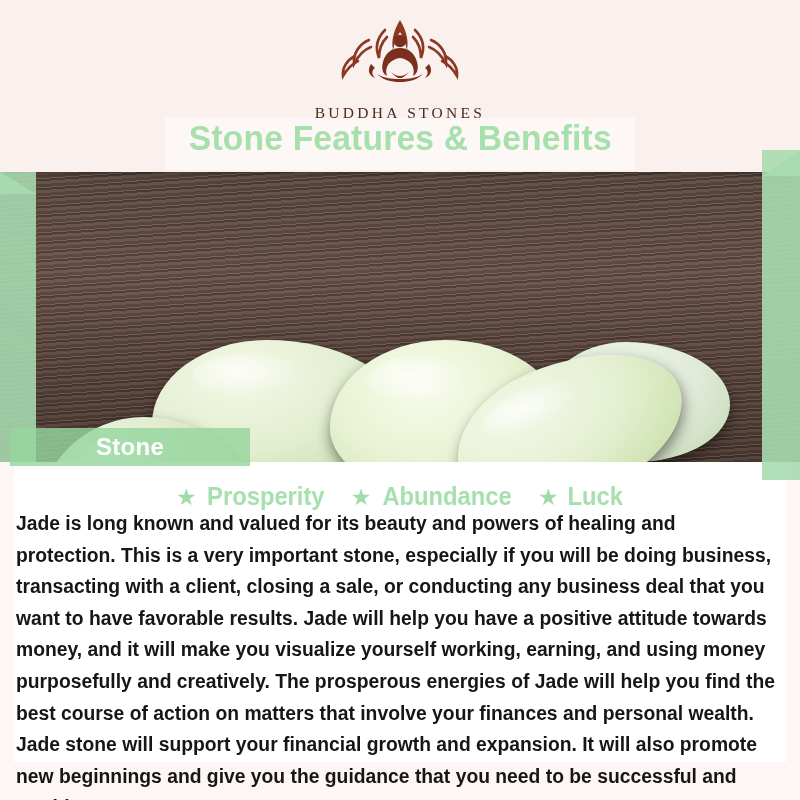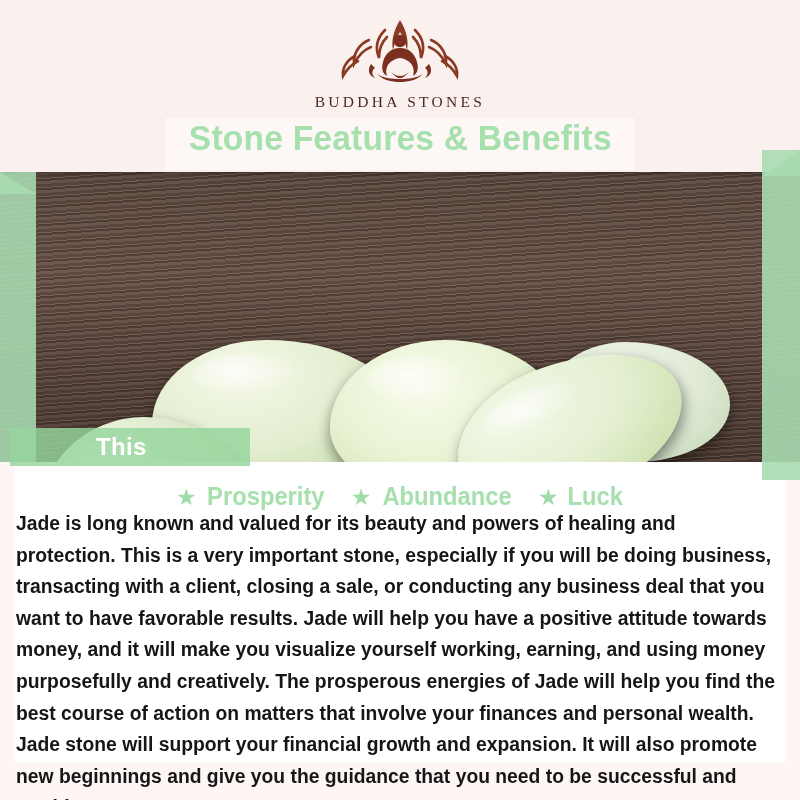--- a/index.html
+++ b/index.html
@@ -102,21 +102,21 @@
     text-align: center;
     z-index: 8;
   }
   .logo-mark {
     width: 150px;
     height: 74px;
     margin: 0 auto;
     display: block;
   }
   .logo-word {
-    margin-top: 5px;
+    margin-top: 16px;
     font-family: "Liberation Serif", serif;
     font-size: 15.5px;
     letter-spacing: 3.3px;
     color: #4a2a22;
     font-weight: 400;
   }
 
   
   .title-panel {
     position: absolute;
@@ -350,21 +350,21 @@
     <div class="stone s5"></div>
     <div class="stone s1"></div>
 
     <div class="stone s6"></div>
 
     <div class="photo-fade-top"></div>
   </div>
   <div class="deco-left-notch"></div>
 
   <div class="jade-label">
-    <span class="jade-text">This</span>
+    <span class="jade-text">Stone</span>
   </div>
 
   <div class="content">
     <div class="content-inner"></div>
   </div>
 
   <div class="benefits">
     <div class="benefit">
       <span class="star">★</span>
       <span class="benefit-label">Prosperity</span>

